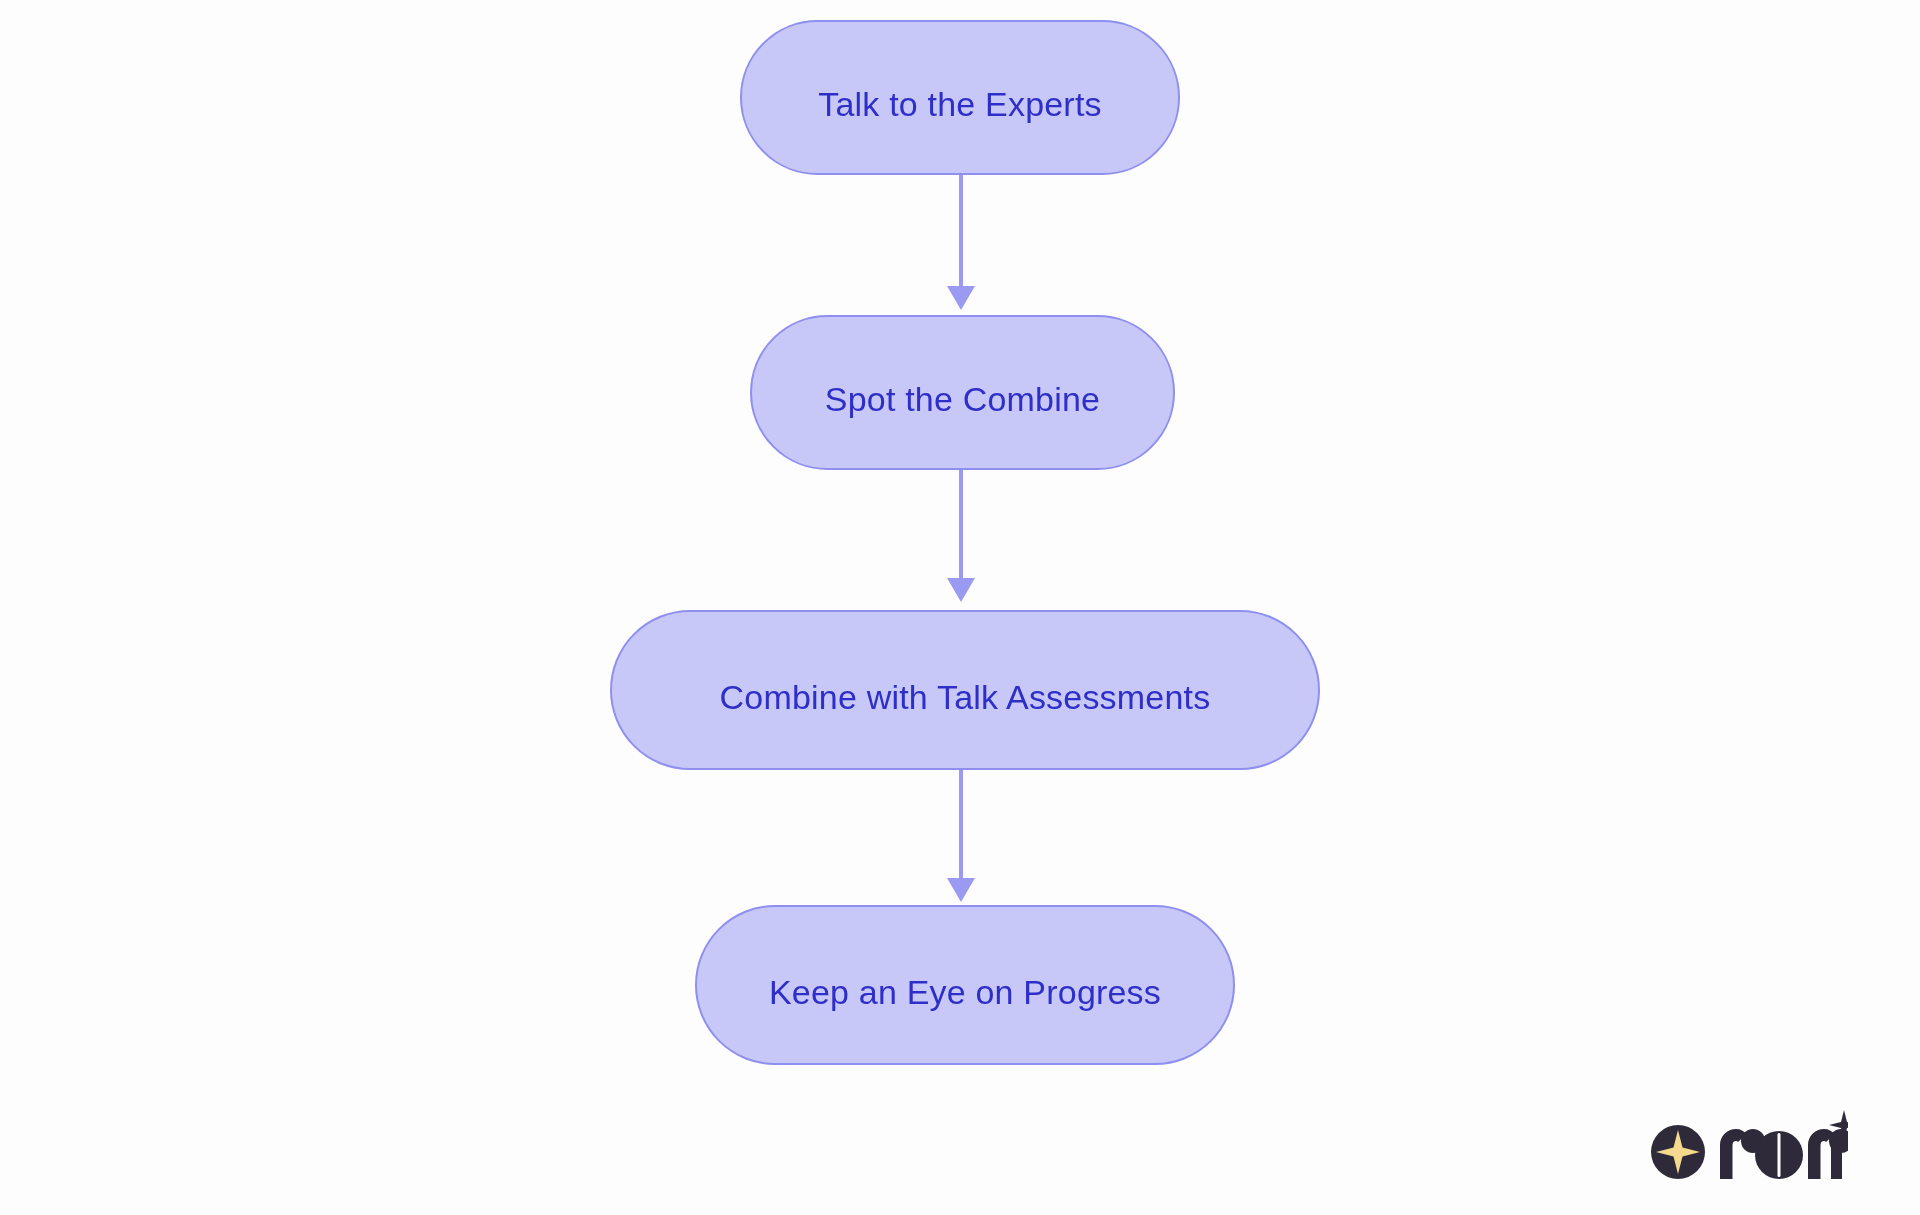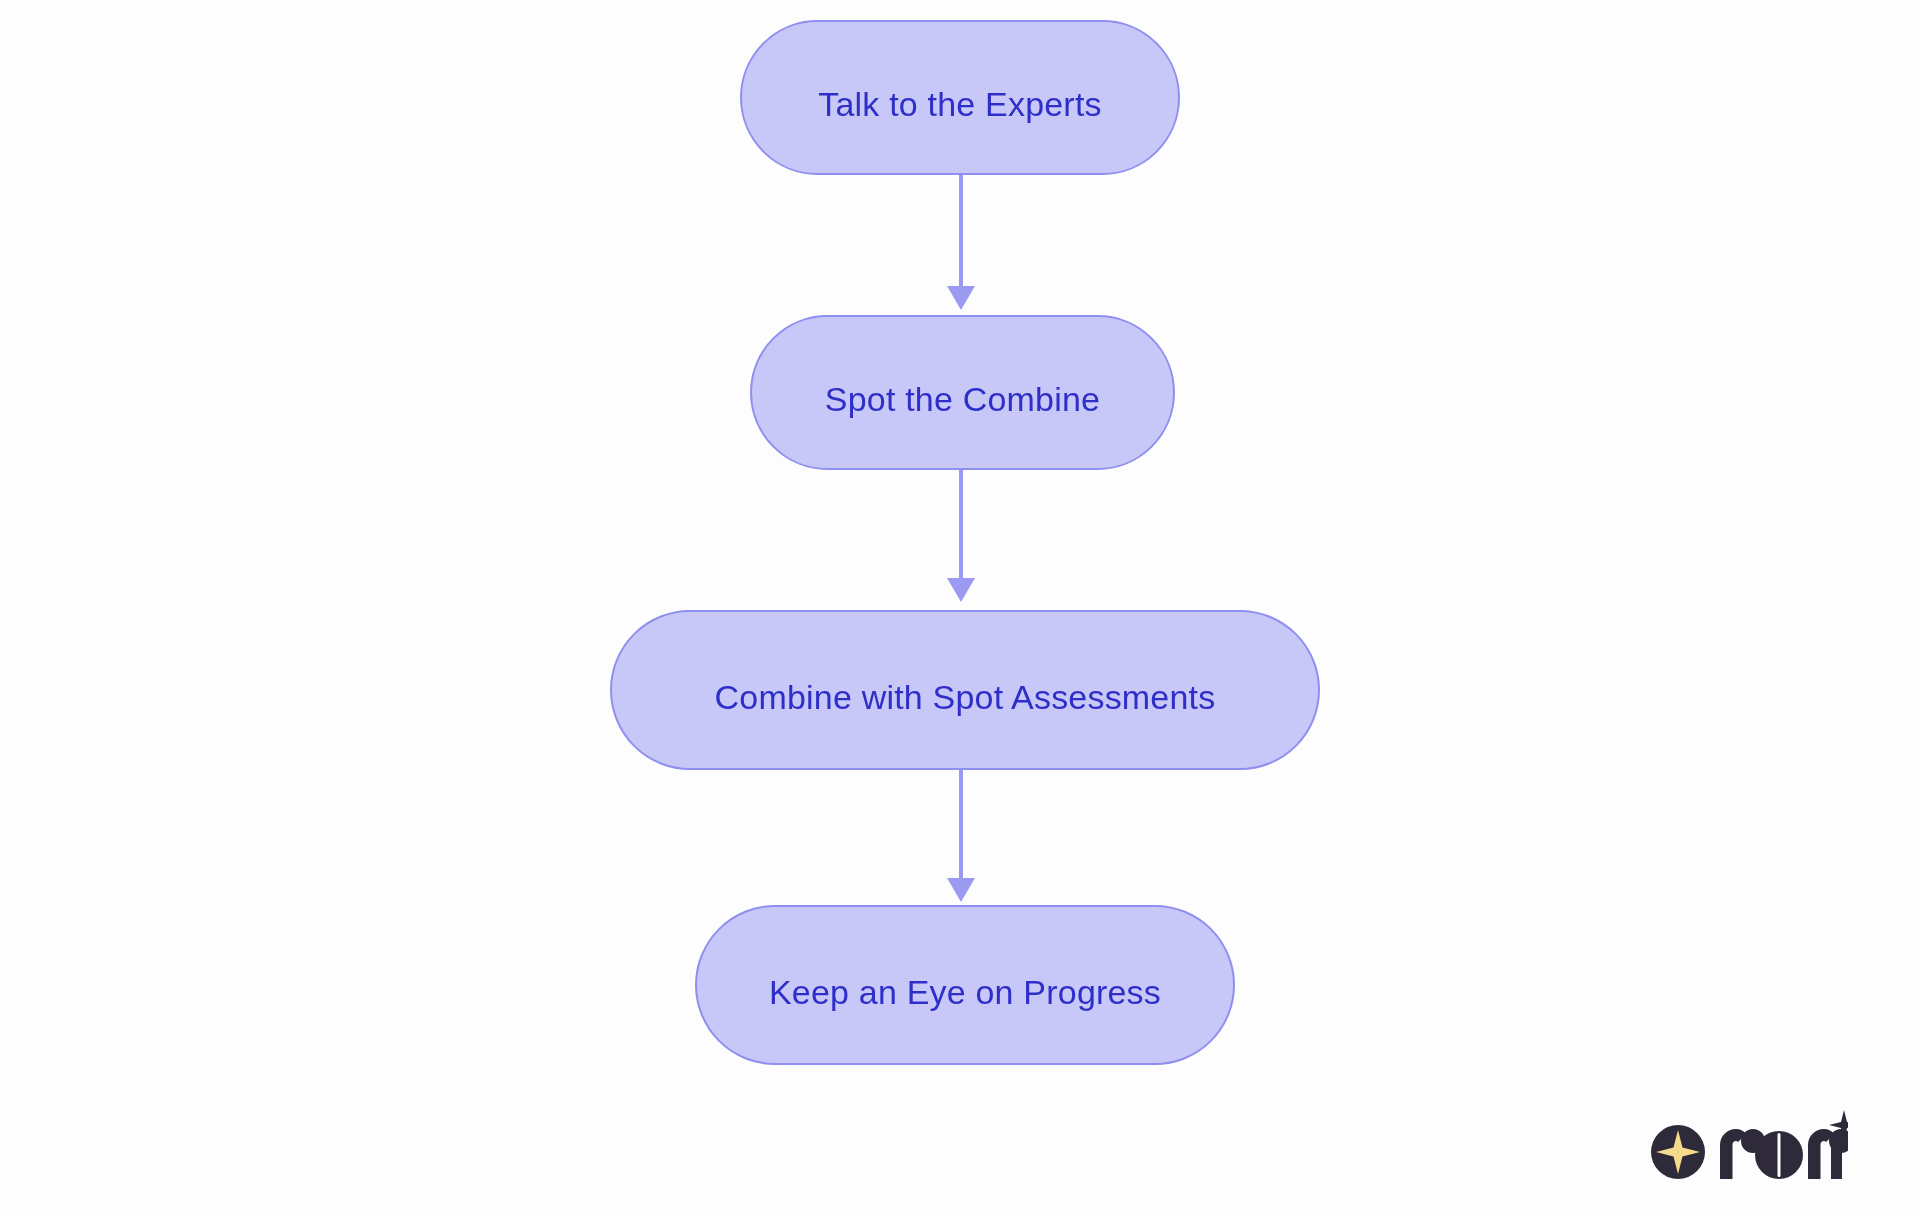--- a/index.html
+++ b/index.html
@@ -99,21 +99,21 @@
   <div class="arrowhead" id="arrowhead-1-2"></div>
 
   <div class="node" id="node-2">
     <span class="node-label">Spot the Combine</span>
   </div>
 
   <div class="connector" id="connector-2-3"></div>
   <div class="arrowhead" id="arrowhead-2-3"></div>
 
   <div class="node" id="node-3">
-    <span class="node-label">Combine with Spot Assessments</span>
+    <span class="node-label">Combine with Talk Assessments</span>
   </div>
 
   <div class="connector" id="connector-3-4"></div>
   <div class="arrowhead" id="arrowhead-3-4"></div>
 
   <div class="node" id="node-4">
     <span class="node-label">Keep an Eye on Progress</span>
   </div>
 
   <svg id="brand-logo" viewBox="0 0 200 80">

